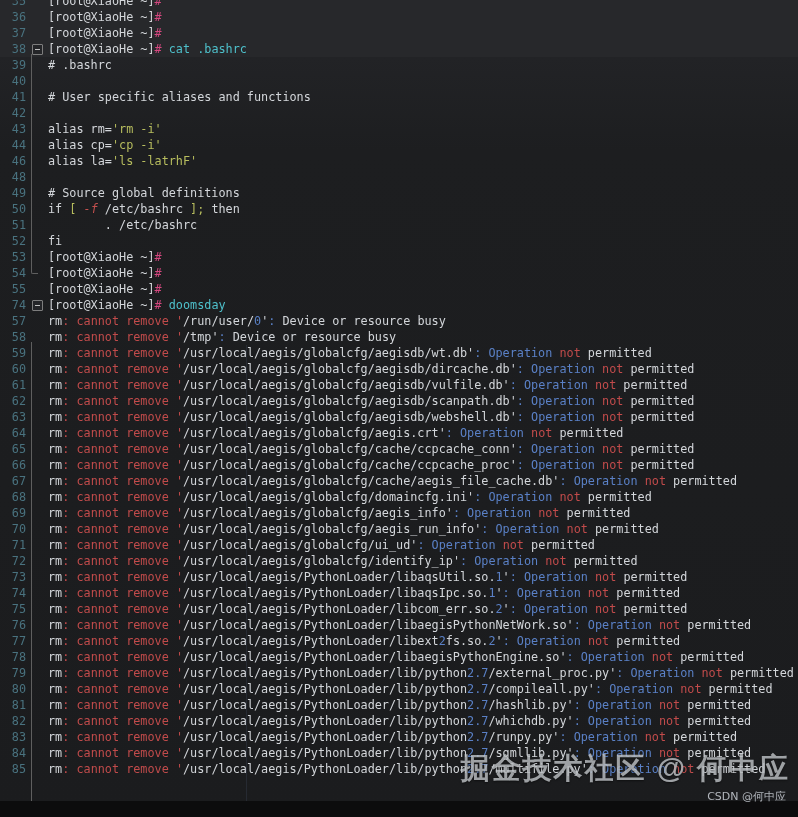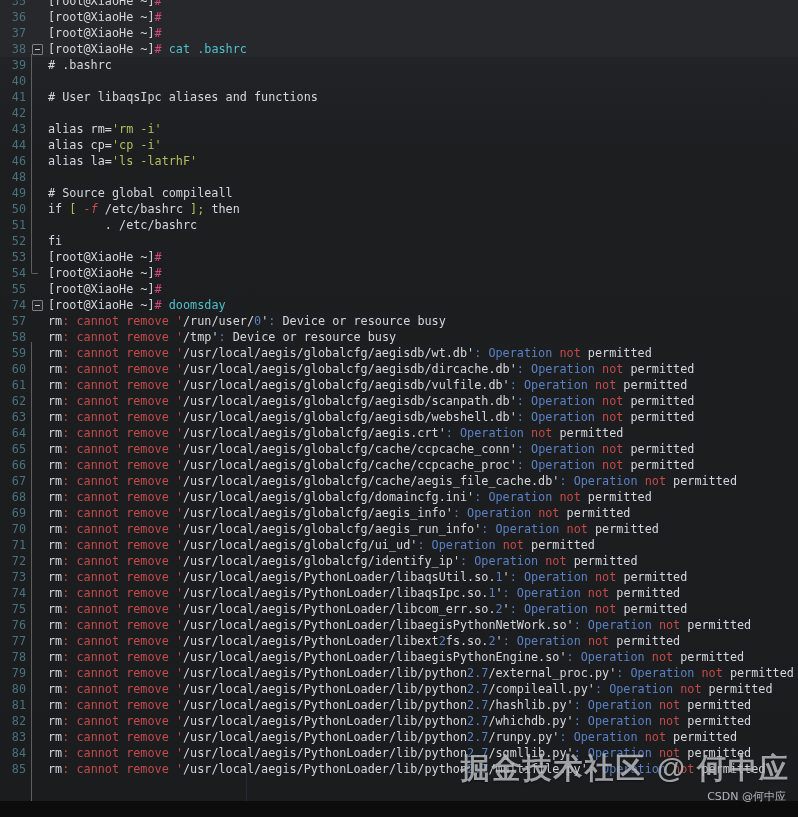--- a/index.html
+++ b/index.html
@@ -51,27 +51,27 @@
   <div class="fg fg1"></div>
   <div class="fg fg2"></div>
   <div class="ruler"></div>
   <div id="lines">
       <div class="row"><span class="num">35</span><span class="foldcol"></span><span class="code"><span class="w">[root@XiaoHe ~]</span><span class="p">#</span></span></div>
       <div class="row"><span class="num">36</span><span class="foldcol"></span><span class="code"><span class="w">[root@XiaoHe ~]</span><span class="p">#</span></span></div>
       <div class="row"><span class="num">37</span><span class="foldcol"></span><span class="code"><span class="w">[root@XiaoHe ~]</span><span class="p">#</span></span></div>
       <div class="row"><span class="num">38</span><span class="foldcol"><span class="fold"><i></i></span></span><span class="code"><span class="w">[root@XiaoHe ~]</span><span class="p">#</span><span class="w"> </span><span class="c">cat .bashrc</span></span></div>
       <div class="row"><span class="num">39</span><span class="foldcol"></span><span class="code"><span class="w"># .bashrc</span></span></div>
       <div class="row"><span class="num">40</span><span class="foldcol"></span><span class="code"></span></div>
-      <div class="row"><span class="num">41</span><span class="foldcol"></span><span class="code"><span class="w"># User libaqsIpc aliases and functions</span></span></div>
+      <div class="row"><span class="num">41</span><span class="foldcol"></span><span class="code"><span class="w"># User specific aliases and functions</span></span></div>
       <div class="row"><span class="num">42</span><span class="foldcol"></span><span class="code"></span></div>
       <div class="row"><span class="num">43</span><span class="foldcol"></span><span class="code"><span class="w">alias rm=</span><span class="y">'rm -i'</span></span></div>
       <div class="row"><span class="num">44</span><span class="foldcol"></span><span class="code"><span class="w">alias cp=</span><span class="y">'cp -i'</span></span></div>
       <div class="row"><span class="num">46</span><span class="foldcol"></span><span class="code"><span class="w">alias la=</span><span class="y">'ls -latrhF'</span></span></div>
       <div class="row"><span class="num">48</span><span class="foldcol"></span><span class="code"></span></div>
-      <div class="row"><span class="num">49</span><span class="foldcol"></span><span class="code"><span class="w"># Source global compileall</span></span></div>
+      <div class="row"><span class="num">49</span><span class="foldcol"></span><span class="code"><span class="w"># Source global definitions</span></span></div>
       <div class="row"><span class="num">50</span><span class="foldcol"></span><span class="code"><span class="w">if </span><span class="y">[ </span><span class="ri">-f</span><span class="w"> /etc/bashrc </span><span class="y">];</span><span class="w"> then</span></span></div>
       <div class="row"><span class="num">51</span><span class="foldcol"></span><span class="code"><span class="w">        . /etc/bashrc</span></span></div>
       <div class="row"><span class="num">52</span><span class="foldcol"></span><span class="code"><span class="w">fi</span></span></div>
       <div class="row"><span class="num">53</span><span class="foldcol"></span><span class="code"><span class="w">[root@XiaoHe ~]</span><span class="p">#</span></span></div>
       <div class="row"><span class="num">54</span><span class="foldcol"></span><span class="code"><span class="w">[root@XiaoHe ~]</span><span class="p">#</span></span></div>
       <div class="row"><span class="num">55</span><span class="foldcol"></span><span class="code"><span class="w">[root@XiaoHe ~]</span><span class="p">#</span></span></div>
       <div class="row"><span class="num">74</span><span class="foldcol"><span class="fold"><i></i></span></span><span class="code"><span class="w">[root@XiaoHe ~]</span><span class="p">#</span><span class="w"> </span><span class="c">doomsday</span></span></div>
       <div class="row"><span class="num">57</span><span class="foldcol"></span><span class="code"><span class="w">rm</span><span class="r">: </span><span class="r">cannot remove </span><span class="r">'</span><span class="w">/run/user/</span><span class="b">0</span><span class="w">'</span><span class="b">: </span><span class="w">Device or resource busy</span></span></div>
       <div class="row"><span class="num">58</span><span class="foldcol"></span><span class="code"><span class="w">rm</span><span class="r">: </span><span class="r">cannot remove </span><span class="r">'</span><span class="w">/tmp</span><span class="w">'</span><span class="b">: </span><span class="w">Device or resource busy</span></span></div>
       <div class="row"><span class="num">59</span><span class="foldcol"></span><span class="code"><span class="w">rm</span><span class="r">: </span><span class="r">cannot remove </span><span class="r">'</span><span class="w">/usr/local/aegis/globalcfg/aegisdb/wt.db</span><span class="w">'</span><span class="b">: </span><span class="b">Operation</span><span class="w"> </span><span class="r">not</span><span class="w"> permitted</span></span></div>

